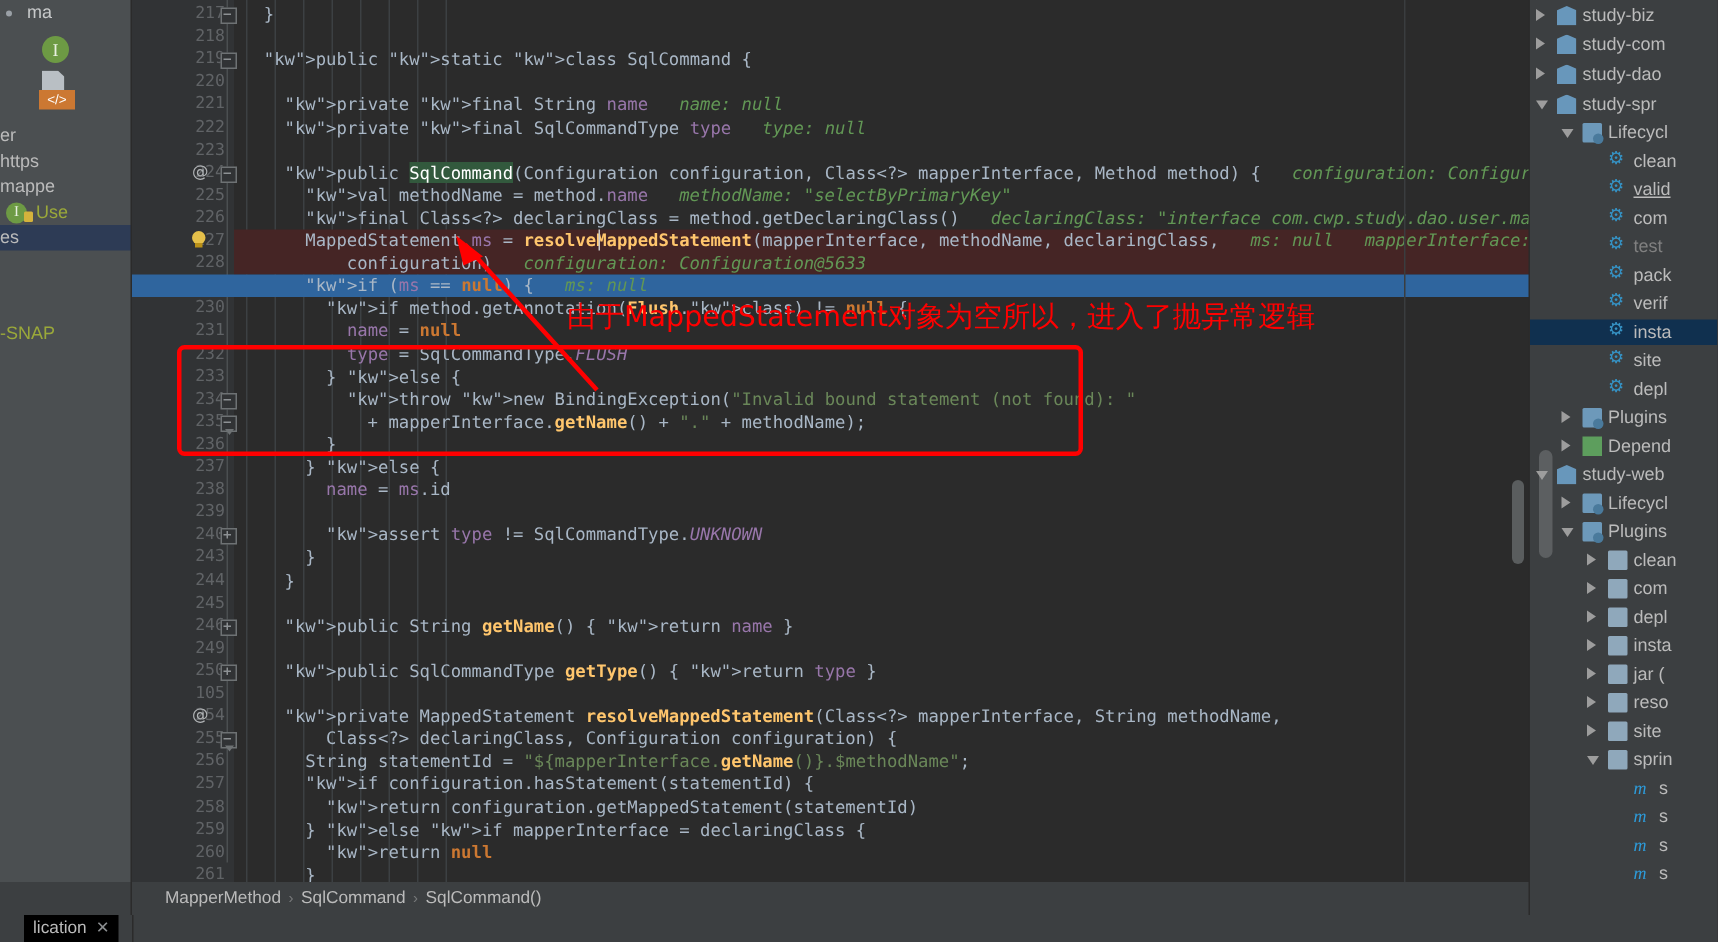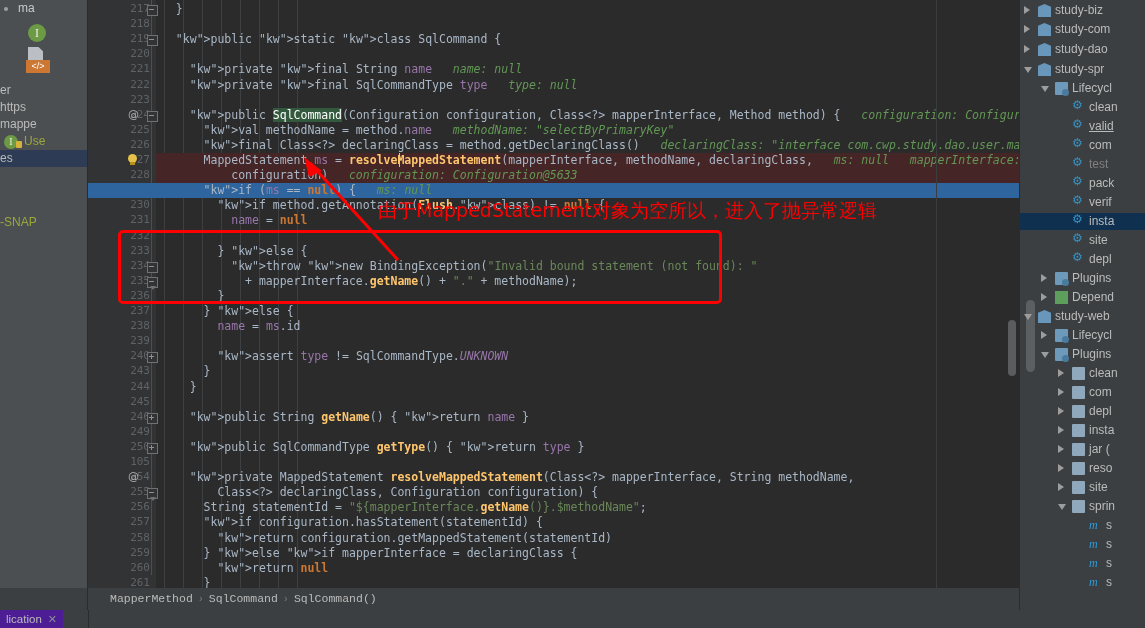--- a/index.html
+++ b/index.html
@@ -94,21 +94,21 @@
     border-radius:50%;background:#4a7a9c;}
   .ic-gear{color:#3592c4;font-size:12px;line-height:13px;}
   .ic-plug{background:#8fa8bb;border-radius:1px;}
   .ic-dep{background:#5d9e5d;}
   .ic-m{color:#2d9cdb;font-family:"Liberation Serif",serif;font-style:italic;font-size:12px;}
   .mlabel{position:absolute;}
   .dim{color:#808080;}
 
   
   #bottombar{position:absolute;left:0;top:610px;width:1145px;height:18px;background:#3c3f41;}
-  #bottom-tab{position:absolute;left:0;top:0;height:18px;padding:0 6px;background:#4c1d95;
+  #bottom-tab{position:absolute;left:16px;top:0;height:18px;padding:0 6px;background:#000000;
     color:#bbbbbb;font-family:"Liberation Sans",sans-serif;font-size:11.5px;line-height:18px;}
   .tab-x{color:#8a8d8f;margin-left:6px;font-size:11px;}
   #bottom-left-sep{position:absolute;left:88px;top:610px;width:1px;height:18px;background:#2b2b2b;}
   #watermark{position:absolute;right:6px;top:604px;color:#d8d8d8;
     font-family:"Liberation Sans",sans-serif;font-size:13px;}
   #hdiv-left{position:absolute;left:87px;top:0;width:1px;height:610px;background:#2b2b2b;}
   #hdiv-right{position:absolute;left:1019px;top:0;width:1px;height:610px;background:#2b2b2b;}
   #bc-sep{position:absolute;left:88px;top:588px;width:932px;height:1px;background:#2b2b2b;}
 </style>
 </head>
@@ -225,20 +225,21 @@
         <div class="ln" style="top: 122.8px; left: 6px;">&nbsp;&nbsp;&nbsp;&nbsp;&nbsp;&nbsp;<span class="&lt;span">"kw"</span>&gt;val methodName = method.<span class="fld">name</span><span class="hint">   methodName: "selectByPrimaryKey"</span></div>
         <div class="ln" style="top: 137.9px; left: 6px;">&nbsp;&nbsp;&nbsp;&nbsp;&nbsp;&nbsp;<span class="&lt;span">"kw"</span>&gt;final Class&lt;?&gt; declaringClass = method.getDeclaringClass()<span class="hint">   declaringClass: "interface com.cwp.study.dao.user.mapper.UserDao"   m</span></div>
         <div class="err-line" style="top: 153px;"></div>
         <div class="ln" style="top: 153px; left: 6px;">&nbsp;&nbsp;&nbsp;&nbsp;&nbsp;&nbsp;MappedStatement <span class="fld">ms</span> = <span class="mth">resolveMappedStatement</span>(mapperInterface, methodName, declaringClass,<span class="hint">   ms: null   mapperInterface: "interface</span></div>
         <div class="err-line" style="top: 168.1px;"></div>
         <div class="ln" style="top: 168.1px; left: 6px;">&nbsp;&nbsp;&nbsp;&nbsp;&nbsp;&nbsp;&nbsp;&nbsp;&nbsp;&nbsp;configuration)<span class="hint">   configuration: Configuration@5633</span></div>
         <div class="hl-line" style="top: 183.2px;"></div>
         <div class="ln" style="top: 183.2px; left: 6px;">&nbsp;&nbsp;&nbsp;&nbsp;&nbsp;&nbsp;<span class="&lt;span">"kw"</span>&gt;if (<span class="fld">ms</span> == <span class="kw">null</span>) {<span class="hint">   ms: null</span></div>
         <div class="ln" style="top: 198.3px; left: 6px;">&nbsp;&nbsp;&nbsp;&nbsp;&nbsp;&nbsp;&nbsp;&nbsp;<span class="&lt;span">"kw"</span>&gt;if method.getAnnotation(<span class="mth">Flush</span>.<span class="&lt;span">"kw"</span>&gt;class) != <span class="kw">null</span> {</div>
         <div class="ln" style="top: 213.4px; left: 6px;">&nbsp;&nbsp;&nbsp;&nbsp;&nbsp;&nbsp;&nbsp;&nbsp;&nbsp;&nbsp;<span class="fld">name</span> = <span class="kw">null</span></div>
+        <div class="ln" style="top: 228.5px; left: 6px;">&nbsp;&nbsp;&nbsp;&nbsp;&nbsp;&nbsp;&nbsp;&nbsp;&nbsp;&nbsp;<span class="fld">type</span> = SqlCommandType.<span class="stat">FLUSH</span></div>
         <div class="ln" style="top: 243.6px; left: 6px;">&nbsp;&nbsp;&nbsp;&nbsp;&nbsp;&nbsp;&nbsp;&nbsp;} <span class="&lt;span">"kw"</span>&gt;else {</div>
         <div class="ln" style="top: 258.7px; left: 6px;">&nbsp;&nbsp;&nbsp;&nbsp;&nbsp;&nbsp;&nbsp;&nbsp;&nbsp;&nbsp;<span class="&lt;span">"kw"</span>&gt;throw <span class="&lt;span">"kw"</span>&gt;new BindingException(<span class="str">"Invalid bound statement (not found): "</span></div>
         <div class="ln" style="top: 273.8px; left: 6px;">&nbsp;&nbsp;&nbsp;&nbsp;&nbsp;&nbsp;&nbsp;&nbsp;&nbsp;&nbsp;&nbsp;&nbsp;+ mapperInterface.<span class="mth">getName</span>() + <span class="str">"."</span> + methodName);</div>
         <div class="ln" style="top: 288.9px; left: 6px;">&nbsp;&nbsp;&nbsp;&nbsp;&nbsp;&nbsp;&nbsp;&nbsp;}</div>
         <div class="ln" style="top: 304px; left: 6px;">&nbsp;&nbsp;&nbsp;&nbsp;&nbsp;&nbsp;} <span class="&lt;span">"kw"</span>&gt;else {</div>
         <div class="ln" style="top: 319.1px; left: 6px;">&nbsp;&nbsp;&nbsp;&nbsp;&nbsp;&nbsp;&nbsp;&nbsp;<span class="fld">name</span> = <span class="fld">ms</span>.id</div>
         <div class="ln" style="top: 349.3px; left: 6px;">&nbsp;&nbsp;&nbsp;&nbsp;&nbsp;&nbsp;&nbsp;&nbsp;<span class="&lt;span">"kw"</span>&gt;assert <span class="fld">type</span> != SqlCommandType.<span class="stat">UNKNOWN</span></div>
         <div class="ln" style="top: 364.4px; left: 6px;">&nbsp;&nbsp;&nbsp;&nbsp;&nbsp;&nbsp;}</div>
         <div class="ln" style="top: 379.5px; left: 6px;">&nbsp;&nbsp;&nbsp;&nbsp;}</div>
         <div class="ln" style="top: 394.6px; left: 6px;"></div>
@@ -263,21 +264,21 @@
 
   <div id="annot">
     <div id="cn-note" style="left:290px;top:198px;">由于MappedStatement对象为空所以，进入了抛异常逻辑</div>
     <div id="red-box" style="left:30px;top:230px;width:598px;height:68px;"></div>
     <svg id="red-arrow" style="left:200px;top:155px;width:130px;height:110px;" viewBox="0 0 130 110">
       <line x1="110" y1="105" x2="22" y2="8" stroke="#ff0000" stroke-width="3"></line>
       <polygon points="16,2 34,16 21,22" fill="#ff0000"></polygon>
     </svg>
   </div>
 
-  <div id="breadcrumb" style="padding-left: 20px; font-family: Liberation Mono, monospace;"><span class="crumb">MapperMethod</span><span class="sep">›</span><span class="crumb">SqlCommand</span><span class="sep">›</span><span class="crumb">SqlCommand()</span></div>
+  <div id="breadcrumb" style="padding-left: 20px;"><span class="crumb">MapperMethod</span><span class="sep">›</span><span class="crumb">SqlCommand</span><span class="sep">›</span><span class="crumb">SqlCommand()</span></div>
 
   <div id="hdiv-right"></div>
   <div id="maven" style="left:1020px;">
     <div id="mvn-scrollbar" style="top:300px;height:72px;"></div>
   <div class="mrow" style="top: 2px;">
         <span class="tri closed" style="left:4px;top:4px;"></span>
         <span class="ic ic-module" style="left:18px;top:2px;"></span>
         <span class="mlabel" style="left:35px;">study-biz</span>
       </div>
       <div class="mrow" style="top: 21px;">

